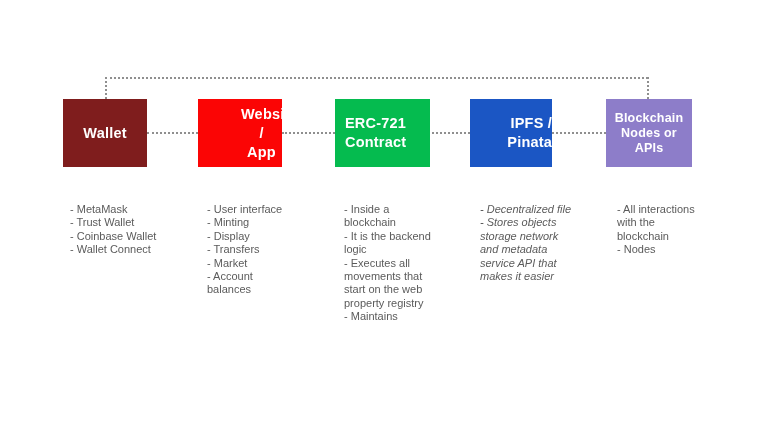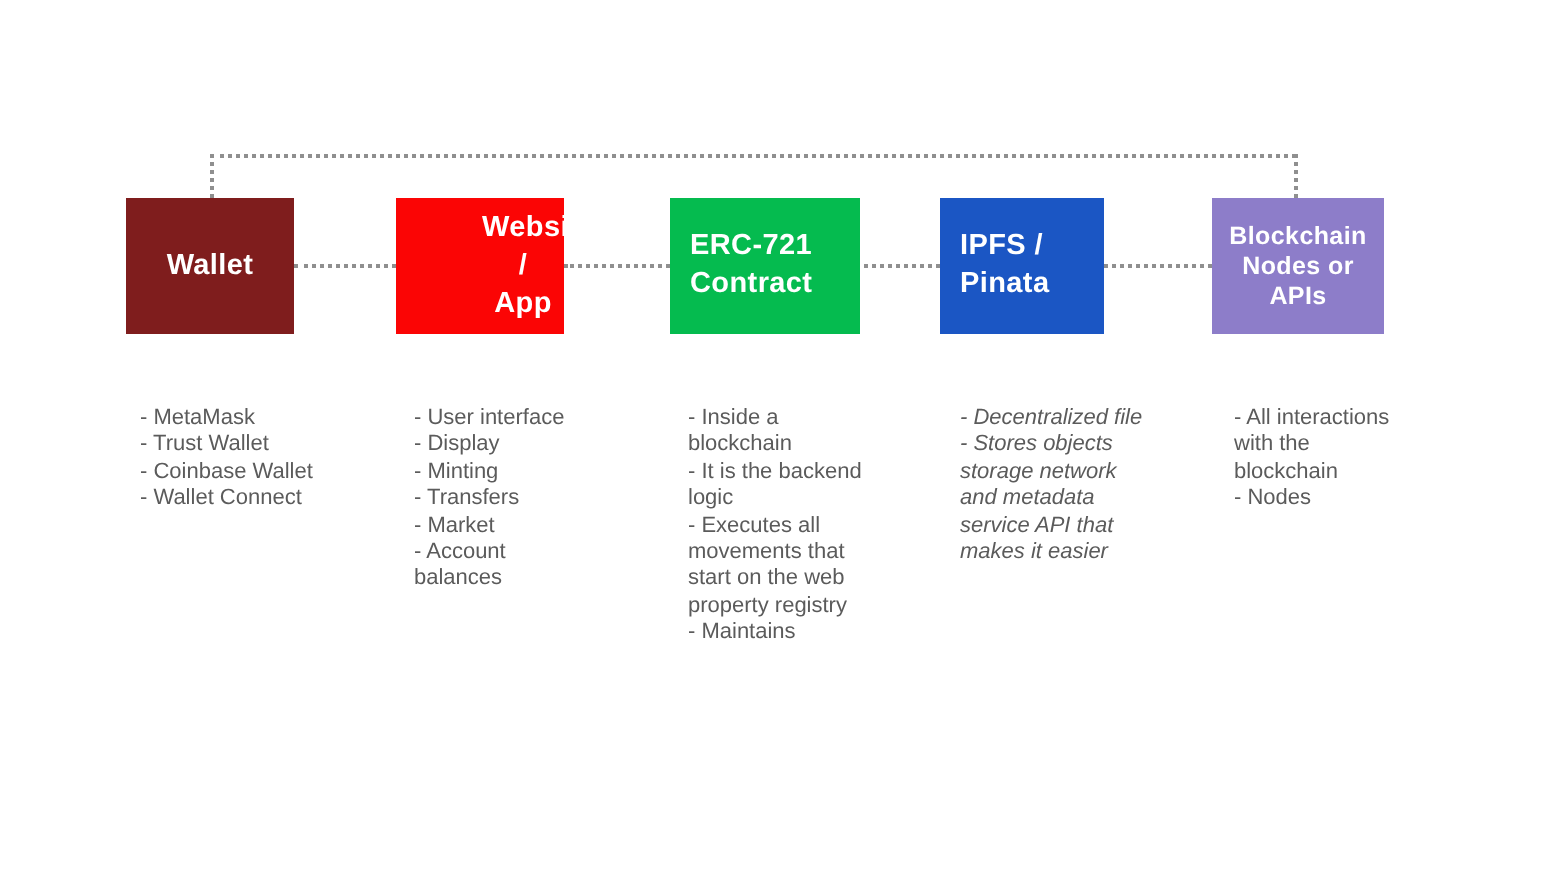--- a/index.html
+++ b/index.html
@@ -26,21 +26,21 @@
     font-size: 14.5px;
     line-height: 19px;
   }
   .node .box-title { white-space: pre-line; letter-spacing: 0.2px; }
   .align-center { text-align: center; }
   .align-left   { text-align: left; padding-left: 10px; }
 
   #node-wallet       { left: 63px;  width: 84px; }
   #node-website-app  { left: 198px; width: 84px; padding-left: 43px; }
   #node-erc721       { left: 335px; width: 95px; }
-  #node-ipfs         { left: 470px; width: 82px; }
+  #node-ipfs         { left: 470px; width: 82px; text-align: right; }
   #node-nodes        { left: 606px; width: 86px; font-size: 12.5px; line-height: 15px; }
 
   
   .bullets {
     position: absolute;
     top: 203px;
     width: 132px;
     font-size: 11px;
     line-height: 13.4px;
     color: #5b5b5b;
@@ -99,22 +99,22 @@
   </div>
 
   <div class="bullets" id="bullets-wallet">
       <div>- MetaMask</div>
       <div>- Trust Wallet</div>
       <div>- Coinbase Wallet</div>
       <div>- Wallet Connect</div>
     </div>
   <div class="bullets" id="bullets-website-app">
       <div>- User interface</div>
+      <div>- Minting</div>
       <div>- Display</div>
-      <div>- Minting</div>
       <div>- Transfers</div>
       <div>- Market</div>
       <div>- Account</div>
       <div>balances</div>
     </div>
   <div class="bullets" id="bullets-erc721">
       <div>- Inside a</div>
       <div>blockchain</div>
       <div>- It is the backend</div>
       <div>logic</div>

